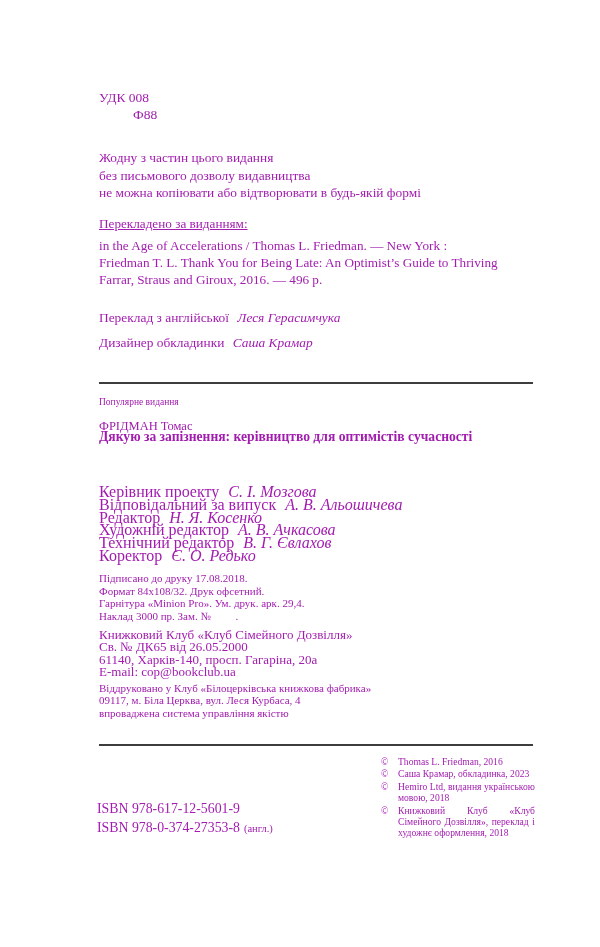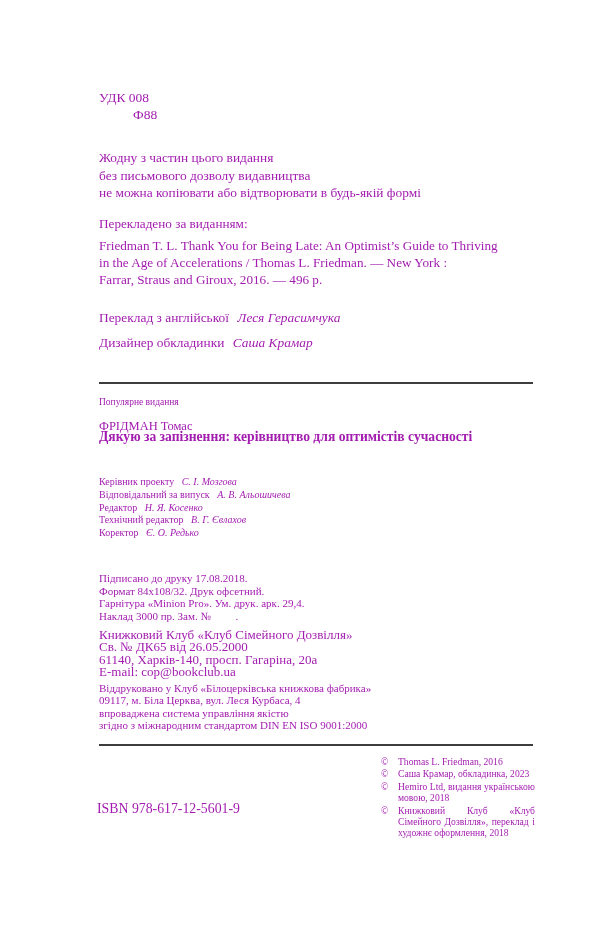--- a/index.html
+++ b/index.html
@@ -14,37 +14,37 @@
   .center-col {
     position:absolute; left:99px; width:434px;
   }
   
   .udc-block { position:absolute; left:99px; top:89px; font-size:13.5px; line-height:17px; }
   .udc-block .bbk { display:block; margin-left:34px; }
   
   .notice { top:149px; font-size:13.4px; line-height:17.5px; }
   
   .source { top:215px; font-size:13.2px; line-height:17px; }
-  .source .src-heading { margin-bottom:5px; }
+  .source .src-heading { margin-bottom:5px;text-decoration:underline; }
   .source .src-line { white-space:nowrap; }
   
   .translator { top:310px; font-size:13.4px; }
   .designer { top:335px; font-size:13.4px; }
   .italic { font-style:italic; }
   .label-gap { margin-right:5px; }
   
   .rule { position:absolute; left:99px; width:434px; height:2px; background:#3d3d3d; }
   .rule-1 { top:382px; }
   .rule-2 { top:744px; }
   
   .edition-type { top:397px; font-size:9.5px; }
   .author-line { top:419px; font-size:12.5px; }
   .book-title { top:429px; font-size:13.6px; font-weight:bold; }
   
-  .credits { top:476px; font-size:10px; line-height:12.8px; }
+  .credits { top:486px; font-size:16px; line-height:12.8px; }
   
   .print-info { top:572px; font-size:11px; line-height:12.5px; }
   .publisher { top:629px; font-size:13px; line-height:12.4px; }
   .printer { top:682px; font-size:11px; line-height:12.4px; }
   
   .copyrights { position:absolute; left:381px; top:756px; width:154px; font-size:9.6px; line-height:11.4px; }
   .cp-item { display:flex; margin-bottom:1px; }
   .cp-sym { width:17px; flex:none; }
   .cp-text { flex:1 1 auto; text-align:justify; }
   
@@ -62,22 +62,22 @@
   </div>
 
   <div class="center-col notice">
     <div>Жодну з частин цього видання</div>
     <div>без письмового дозволу видавництва</div>
     <div>не можна копіювати або відтворювати в будь-якій формі</div>
   </div>
 
   <div class="center-col source">
     <div class="src-heading">Перекладено за виданням:</div>
+    <div class="src-line">in the Age of Accelerations / Thomas L. Friedman. — New York :</div>
     <div class="src-line">Friedman T. L. Thank You for Being Late: An Optimist’s Guide to Thriving</div>
-    <div class="src-line">in the Age of Accelerations / Thomas L. Friedman. — New York :</div>
     <div class="src-line">Farrar, Straus and Giroux, 2016. — 496 p.</div>
   </div>
 
   <div class="center-col translator">
     <span class="label-gap">Переклад з англійської</span>
     <span class="italic">Леся Герасимчука</span>
   </div>
 
   <div class="center-col designer">
     <span class="label-gap">Дизайнер обкладинки</span>
@@ -97,20 +97,24 @@
     </div>
     <div>
       <span class="label-gap">Відповідальний за випуск</span>
       <span class="italic">А. В. Альошичева</span>
     </div>
     <div>
       <span class="label-gap">Редактор</span>
       <span class="italic">Н. Я. Косенко</span>
     </div>
     <div>
+      <span class="label-gap">Художній редактор</span>
+      <span class="italic">А. В. Ачкасова</span>
+    </div>
+    <div>
       <span class="label-gap">Технічний редактор</span>
       <span class="italic">В. Г. Євлахов</span>
     </div>
     <div>
       <span class="label-gap">Коректор</span>
       <span class="italic">Є. О. Редько</span>
     </div>
   </div>
 
   <div class="center-col print-info">
@@ -124,21 +128,20 @@
     <div>Книжковий Клуб «Клуб Сімейного Дозвілля»</div>
     <div>Св. № ДК65 від 26.05.2000</div>
     <div>61140, Харків-140, просп. Гагаріна, 20а</div>
     <div>E-mail: cop@bookclub.ua</div>
   </div>
 
   <div class="center-col printer">
     <div>Віддруковано у Клуб «Білоцерківська книжкова фабрика»</div>
     <div>09117, м. Біла Церква, вул. Леся Курбаса, 4</div>
     <div>впроваджена система управління якістю</div>
-    <div>згідно з міжнародним стандартом DIN EN ISO 9001:2000</div>
   </div>
 
   <div class="rule rule-2"></div>
 
   <div class="copyrights">
     <div class="cp-item">
       <span class="cp-sym">©</span>
       <span class="cp-text">Thomas L. Friedman, 2016</span>
     </div>
     <div class="cp-item">
@@ -150,15 +153,18 @@
       <span class="cp-text">Hemiro Ltd, видання українською мовою, 2018</span>
     </div>
     <div class="cp-item">
       <span class="cp-sym">©</span>
       <span class="cp-text">Книжковий Клуб «Клуб Сімейного Дозвілля», переклад і художнє оформлення, 2018</span>
     </div>
   </div>
 
   <div class="isbn-block">
     <div>ISBN 978-617-12-5601-9</div>
+    <div>
+      <span>ISBN 978-0-374-27353-8</span><span class="isbn-suffix">(англ.)</span>
+    </div>
   </div>
 
 </div>
 
 </body></html>

